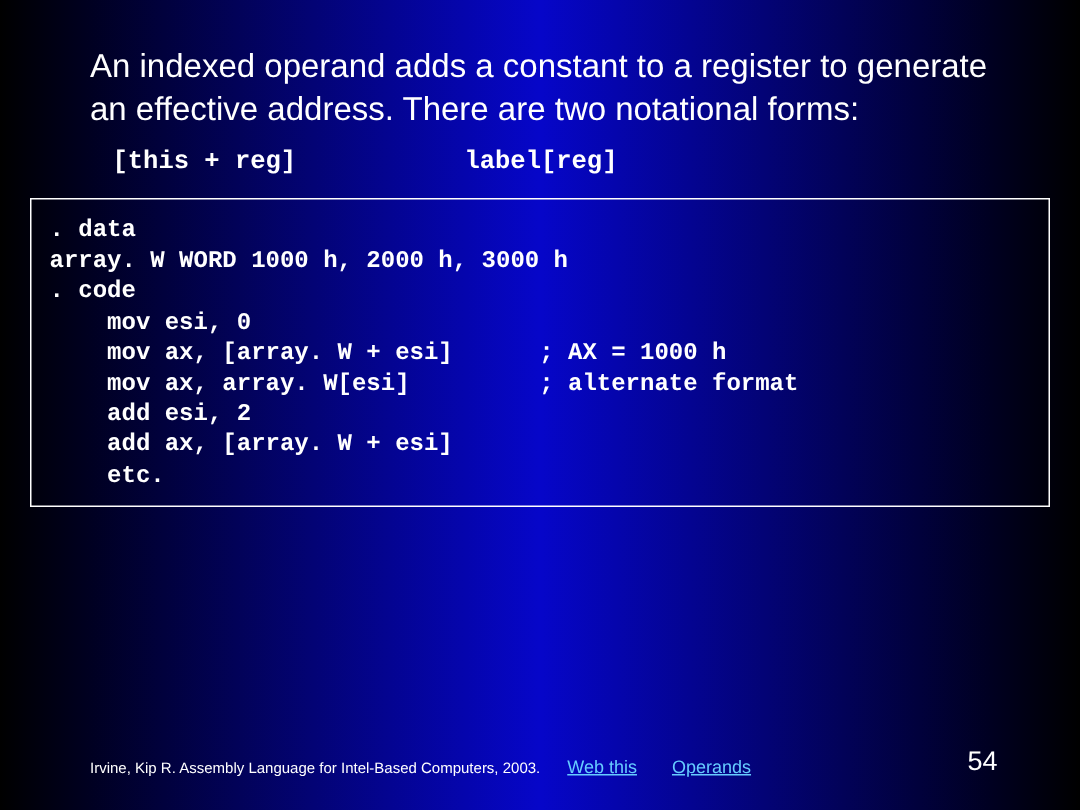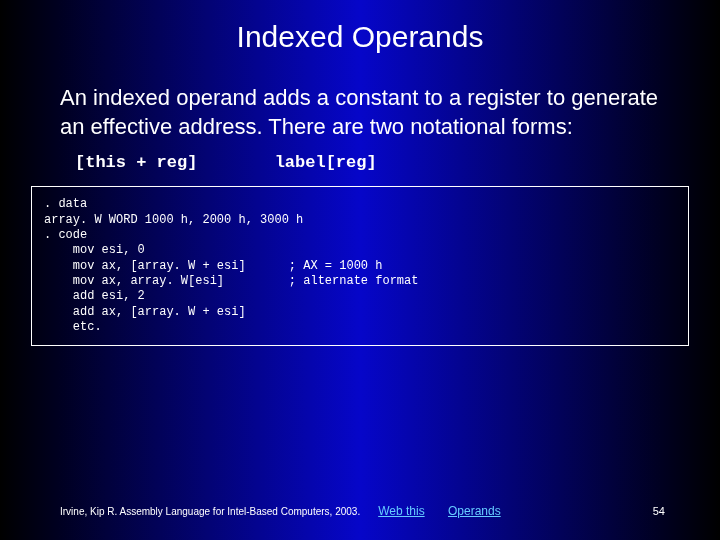--- a/index.html
+++ b/index.html
@@ -30,57 +30,56 @@
     font-size: 22px;
     line-height: 1.3;
   }
   .forms-row {
     padding: 12px 0 14px 0;
     font-family: "Courier New", Courier, monospace;
     font-weight: bold;
     font-size: 17px;
   }
   .forms-row .f1 { display: inline-block; margin-left: 75px; }
-  .forms-row .f2 { display: inline-block; margin-left: 67px; }
+  .forms-row .f2 { display: inline-block; margin-left: 102px; }
   .code-box {
-    margin: 0 31px;
+    margin: 0 20px;
     border: 1px solid #ffffff;
     padding: 10px 12px;
     font-family: "Courier New", Courier, monospace;
-    font-weight: normal;
-    font-size: 12px;
+    font-weight: bold;
+    font-size: 16px;
     line-height: 1.28;
     white-space: pre;
   }
   .todo {
     padding: 26px 50px 0 50px;
     font-size: 19px;
   }
   .footer {
     position: absolute;
     bottom: 22px;
     left: 0;
     width: 100%;
     box-sizing: border-box;
     padding: 0 55px 0 60px;
     font-size: 10px;
     display: flex;
-    align-items: center;
+    align-items: flex-end;
   }
   .footer .cite { flex: 0 0 auto; }
   .footer .links { margin-left: 18px; font-size: 12px; }
   .footer .links a { color: #66ccff; text-decoration: underline; margin-right: 20px; cursor: pointer; }
-  .footer .page { margin-left: auto; font-size: 11px; }
+  .footer .page { margin-left: auto; font-size: 18px; }
 </style>
 </head>
 <body>
 
 <div class="slide">
 
-  <div class="title">Indexed Operands</div>
 
   <div class="body-text">An indexed operand adds a constant to a register to generate an effective address. There are two notational forms:</div>
 
   <div class="forms-row">
     <span class="f1">[this + reg]</span>
     <span class="f2">label[reg]</span>
   </div>
 
   <div class="code-box">. data
 array. W WORD 1000 h, 2000 h, 3000 h

